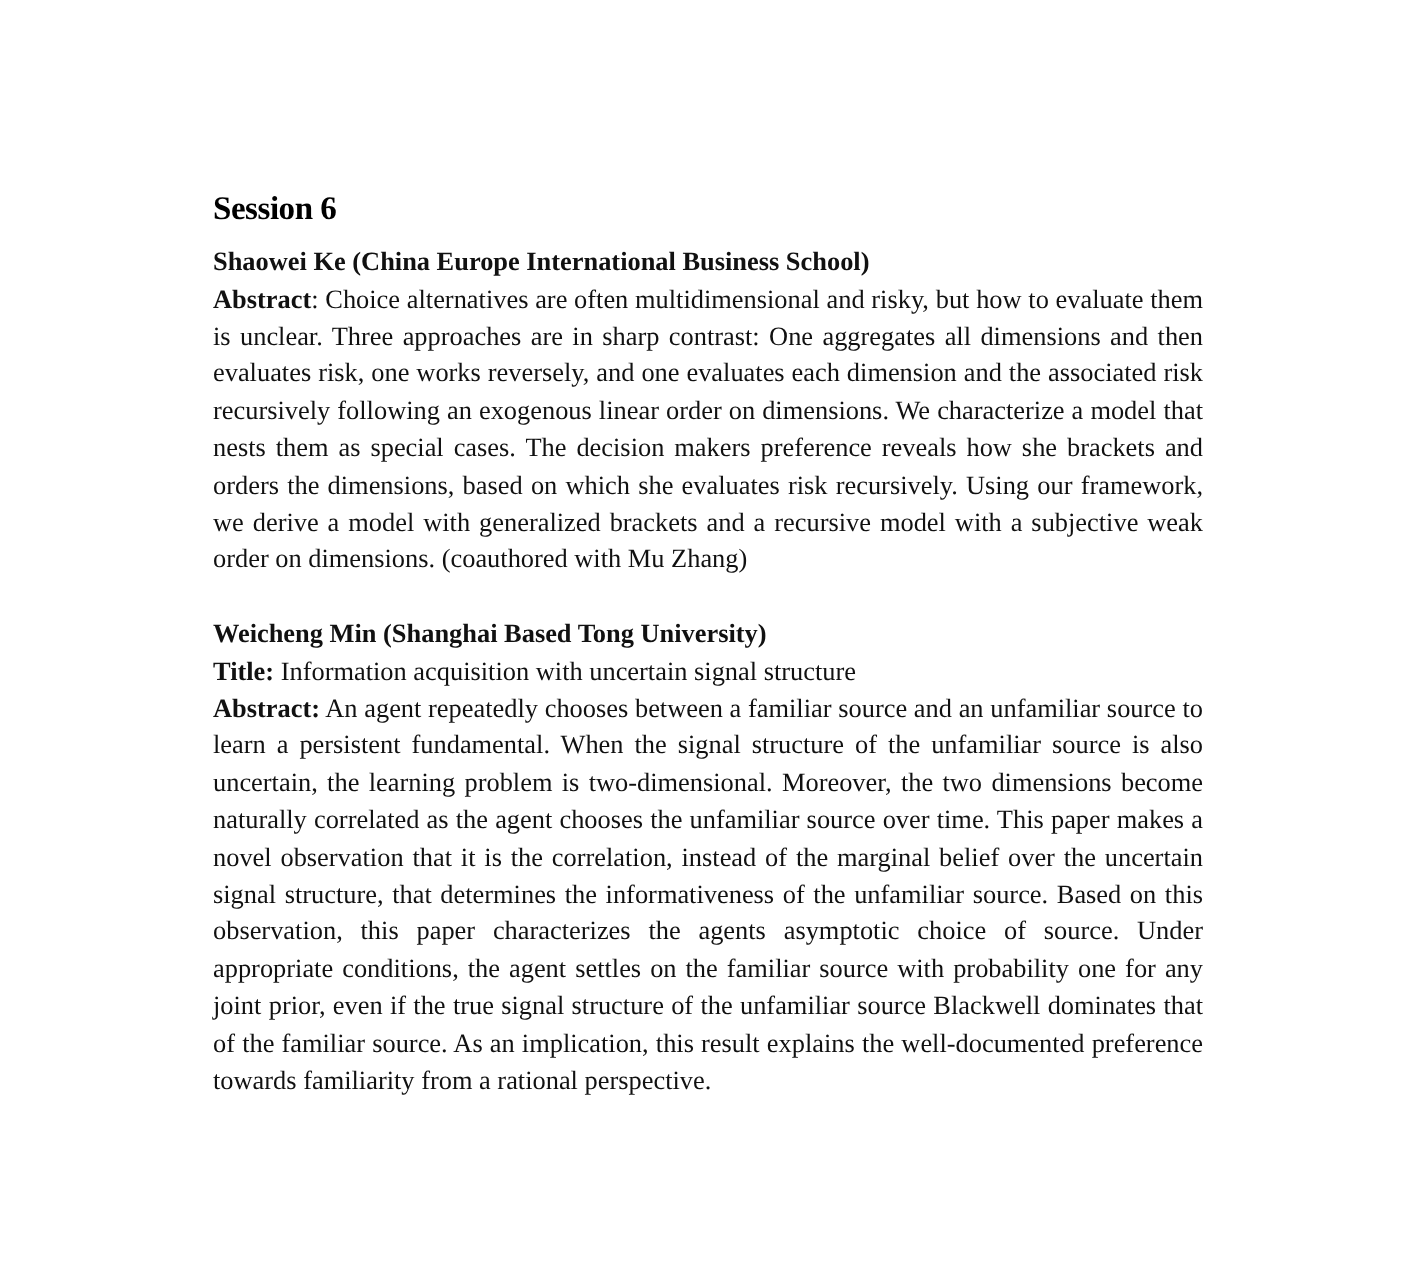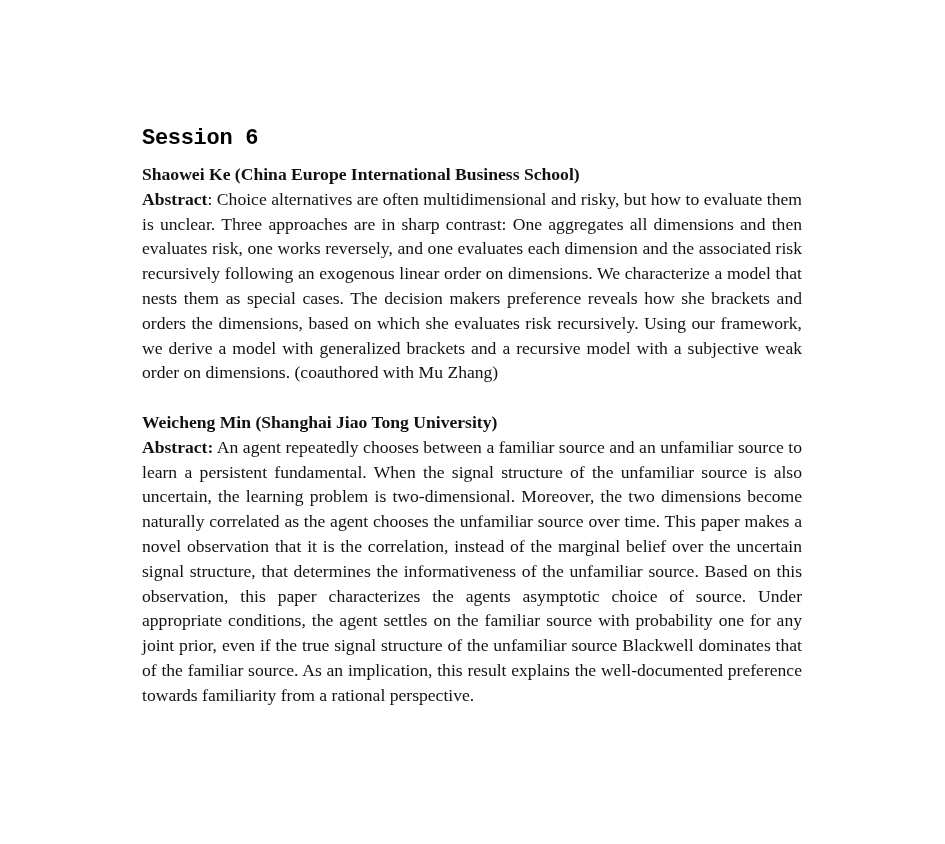--- a/index.html
+++ b/index.html
@@ -1,19 +1,19 @@
 <!DOCTYPE html>
 <html><head>
 <meta charset="utf-8">
 <style>
   html, body { margin: 0; padding: 0; background: #ffffff; }
   body { width: 945px; height: 844px; position: relative; overflow: hidden; }
   .page { position: absolute; left: 142px; top: 124px; width: 660px; color: #111; }
   .session-title {
-    font-family: Liberation Mono, monospace;
+    font-family: Liberation Serif, serif;
     font-weight: bold; font-size: 22px; line-height: 30px; margin: 0 0 8px 0; color: #000;
     letter-spacing: -0.3px;
   }
   .talk { font-family: "Liberation Serif", "DejaVu Serif", serif; font-size: 17.6px; line-height: 24.8px; }
   .talk + .talk { margin-top: 24.8px; }
   .speaker { font-weight: bold; display: block; }
   .row { display: block; text-align: justify; }
   .label { font-weight: bold; }
   .abstract-text { }
 </style>
@@ -22,16 +22,17 @@
 
 <div class="page">
   <h1 class="session-title">Session 6</h1>
 
   <div class="talk">
     <span class="speaker">Shaowei Ke (China Europe International Business School)</span>
     <div class="row"><span class="label">Abstract</span><span class="abstract-text">: Choice alternatives are often multidimensional and risky, but how to evaluate them is unclear. Three approaches are in sharp contrast: One aggregates all dimensions and then evaluates risk, one works reversely, and one evaluates each dimension and the associated risk recursively following an exogenous linear order on dimensions. We characterize a model that nests them as special cases. The decision makers preference reveals how she brackets and orders the dimensions, based on which she evaluates risk recursively. Using our framework, we derive a model with generalized brackets and a recursive model with a subjective weak order on dimensions. (coauthored with Mu Zhang)</span></div>
   </div>
 
   <div class="talk">
-    <span class="speaker">Weicheng Min (Shanghai Jiao Tong University)</span>
+    <span class="speaker">Weicheng Min (Shanghai Based Tong University)</span>
+    <div class="row"><span class="label">Title:</span><span> Information acquisition with uncertain signal structure</span></div>
     <div class="row"><span class="label">Abstract:</span><span class="abstract-text"> An agent repeatedly chooses between a familiar source and an unfamiliar source to learn a persistent fundamental. When the signal structure of the unfamiliar source is also uncertain, the learning problem is two-dimensional. Moreover, the two dimensions become naturally correlated as the agent chooses the unfamiliar source over time. This paper makes a novel observation that it is the correlation, instead of the marginal belief over the uncertain signal structure, that determines the informativeness of the unfamiliar source. Based on this observation, this paper characterizes the agents asymptotic choice of source. Under appropriate conditions, the agent settles on the familiar source with probability one for any joint prior, even if the true signal structure of the unfamiliar source Blackwell dominates that of the familiar source. As an implication, this result explains the well-documented preference towards familiarity from a rational perspective.</span></div>
   </div>
 </div>
 
 </body></html>

